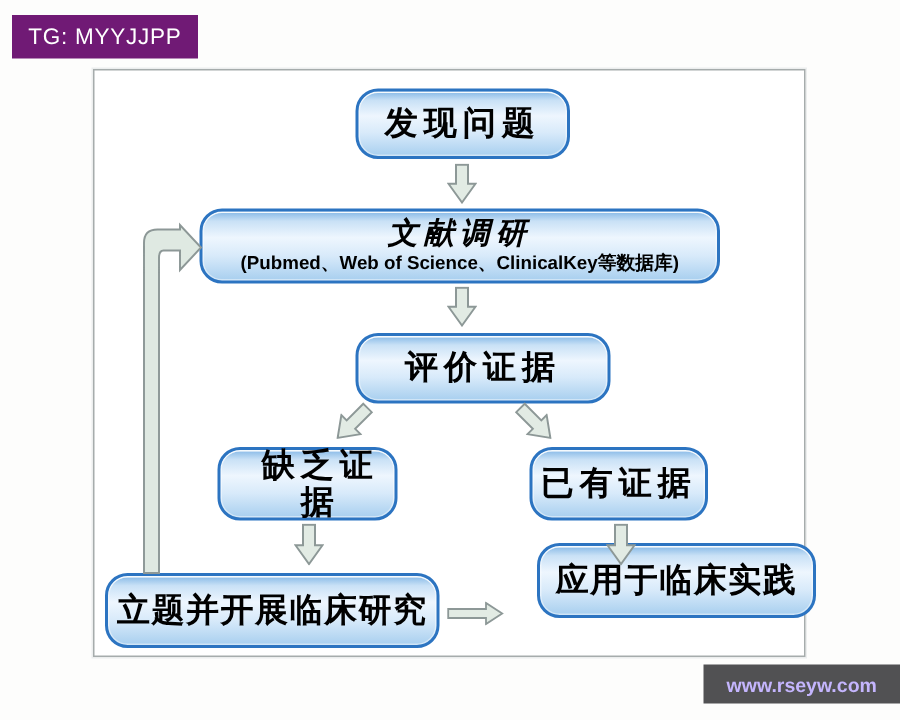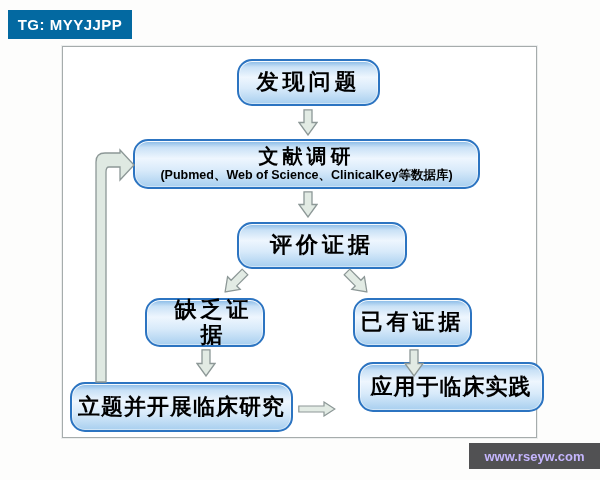--- a/index.html
+++ b/index.html
@@ -9,23 +9,23 @@
   .stage {
     position: relative;
     width: 600px;
     height: 480px;
     background: #fdfdfc;
     overflow: hidden;
   }
 
   .wm {
     position: absolute;
-    background: #0369a1;
+    background: #701a75;
     color: #ffffff;
-    font-weight: bold;
+    font-weight: normal;
     display: flex;
     align-items: center;
     justify-content: center;
   }
   .wm-tl {
     left: 8px; top: 10px;
     width: 124px; height: 29px;
     font-size: 15px;
     letter-spacing: 0.5px;
   }
@@ -59,21 +59,21 @@
     color: #000000;
     font-weight: bold;
     display: flex;
     flex-direction: column;
     align-items: center;
     justify-content: center;
     text-align: center;
     line-height: 1.1;
   }
   .node .title   { font-size: 22px; letter-spacing: 4px; }
-  .node .title-l { font-size: 20px; letter-spacing: 4px; }
+  .node .title-l { font-size: 20px; letter-spacing: 4px; font-style: italic; }
   .node .title-b { font-size: 22px; letter-spacing: 1px; white-space: nowrap; }
   .node .sub     { font-size: 12.5px; letter-spacing: 0; margin-top: 2px; white-space: nowrap; }
 
   .n-discover   { left: 237px; top:  59px; width: 143px; height: 47px; }
   .n-literature { left: 133px; top: 139px; width: 347px; height: 50px; }
   .n-evaluate   { left: 237px; top: 222px; width: 170px; height: 47px; }
   .n-lack       { left: 145px; top: 298px; width: 120px; height: 49px; padding-left: 17px; }
   .n-have       { left: 353px; top: 298px; width: 119px; height: 49px; }
   .n-research   { left:  70px; top: 382px; width: 223px; height: 50px; }
   .n-apply      { left: 342px; top: 362px; width: 186px; height: 50px; margin-left: 16px; }

